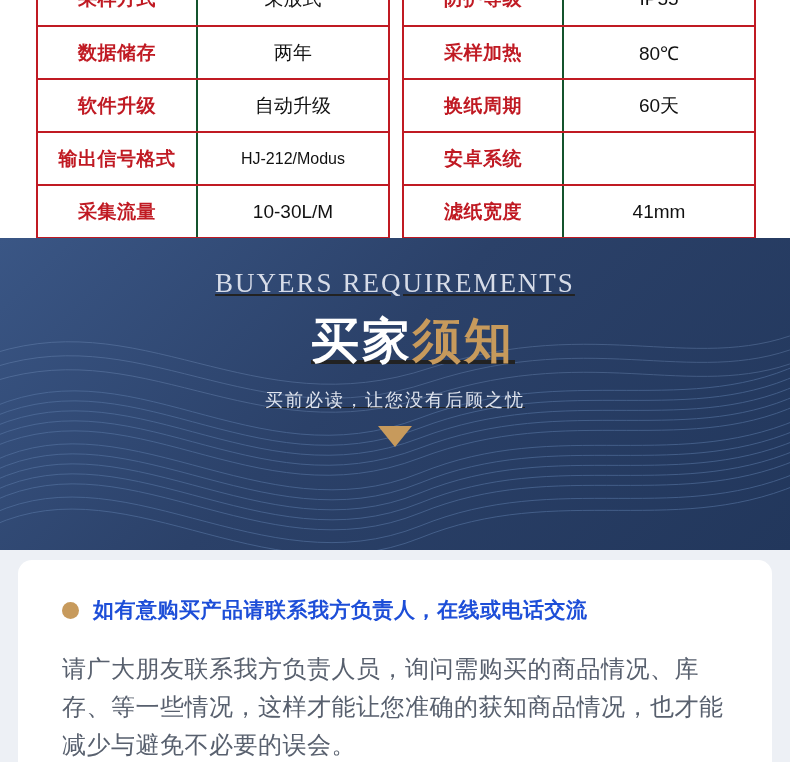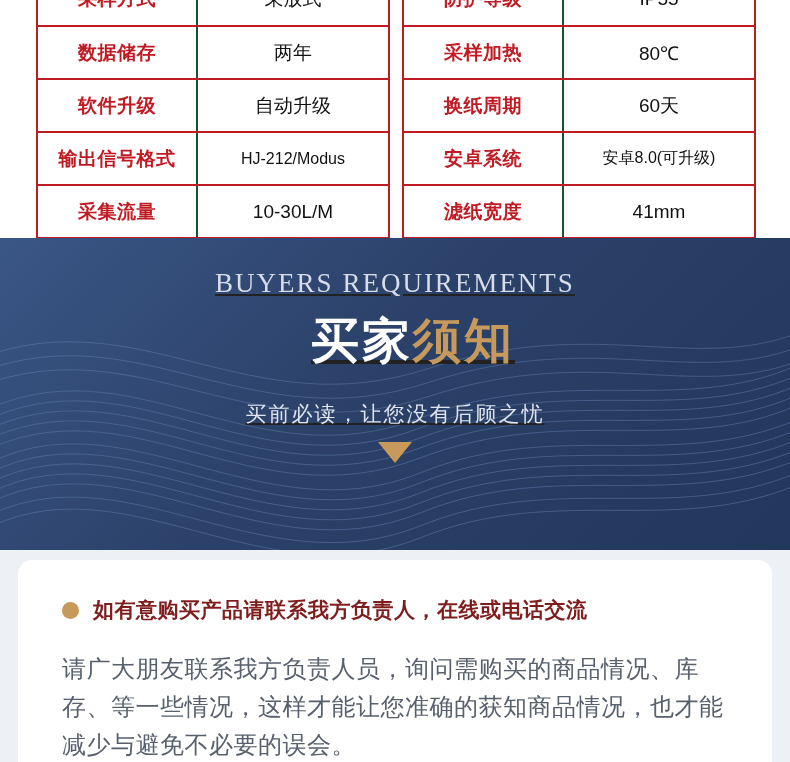--- a/index.html
+++ b/index.html
@@ -104,22 +104,22 @@
     line-height: 1.1;
     margin-left: 36px;
   }
   .banner-cn .w {
     color: #ffffff;
   }
   .banner-cn .g {
     color: #c79a5c;
   }
   .banner-sub {
-    margin-top: 32px;
-    font-size: 21px;
+    margin-top: 20px;
+    font-size: 18px;
     color: #dfe4ee;
     letter-spacing: 2px;
   }
   .banner-arrow {
     margin: 14px auto 0;
     width: 0;
     height: 0;
     border-left: 17px solid transparent;
     border-right: 17px solid transparent;
     border-top: 21px solid #c79a5c;
@@ -152,21 +152,21 @@
   .notice-dot {
     width: 17px;
     height: 17px;
     border-radius: 50%;
     background: #c79a5c;
     flex: 0 0 auto;
   }
   .notice-title {
     font-size: 21px;
     font-weight: bold;
-    color: #7f1d1d;
+    color: #1d4ed8;
     letter-spacing: 0.5px;
   }
   .notice-body {
     margin-top: 26px;
     font-size: 24px;
     line-height: 38px;
     color: #58606e;
     letter-spacing: 0.5px;
   }
 </style>
@@ -206,21 +206,20 @@
     <div class="spec-row">
       <div class="spec-key">采样加热</div>
       <div class="spec-val">80℃</div>
     </div>
     <div class="spec-row">
       <div class="spec-key">换纸周期</div>
       <div class="spec-val">60天</div>
     </div>
     <div class="spec-row">
       <div class="spec-key">安卓系统</div>
-      <div class="spec-val small">安卓8.0(可升级)</div>
     </div>
     <div class="spec-row">
       <div class="spec-key">滤纸宽度</div>
       <div class="spec-val">41mm</div>
     </div>
   </div>
 
 </div>
 
 <div class="banner">

